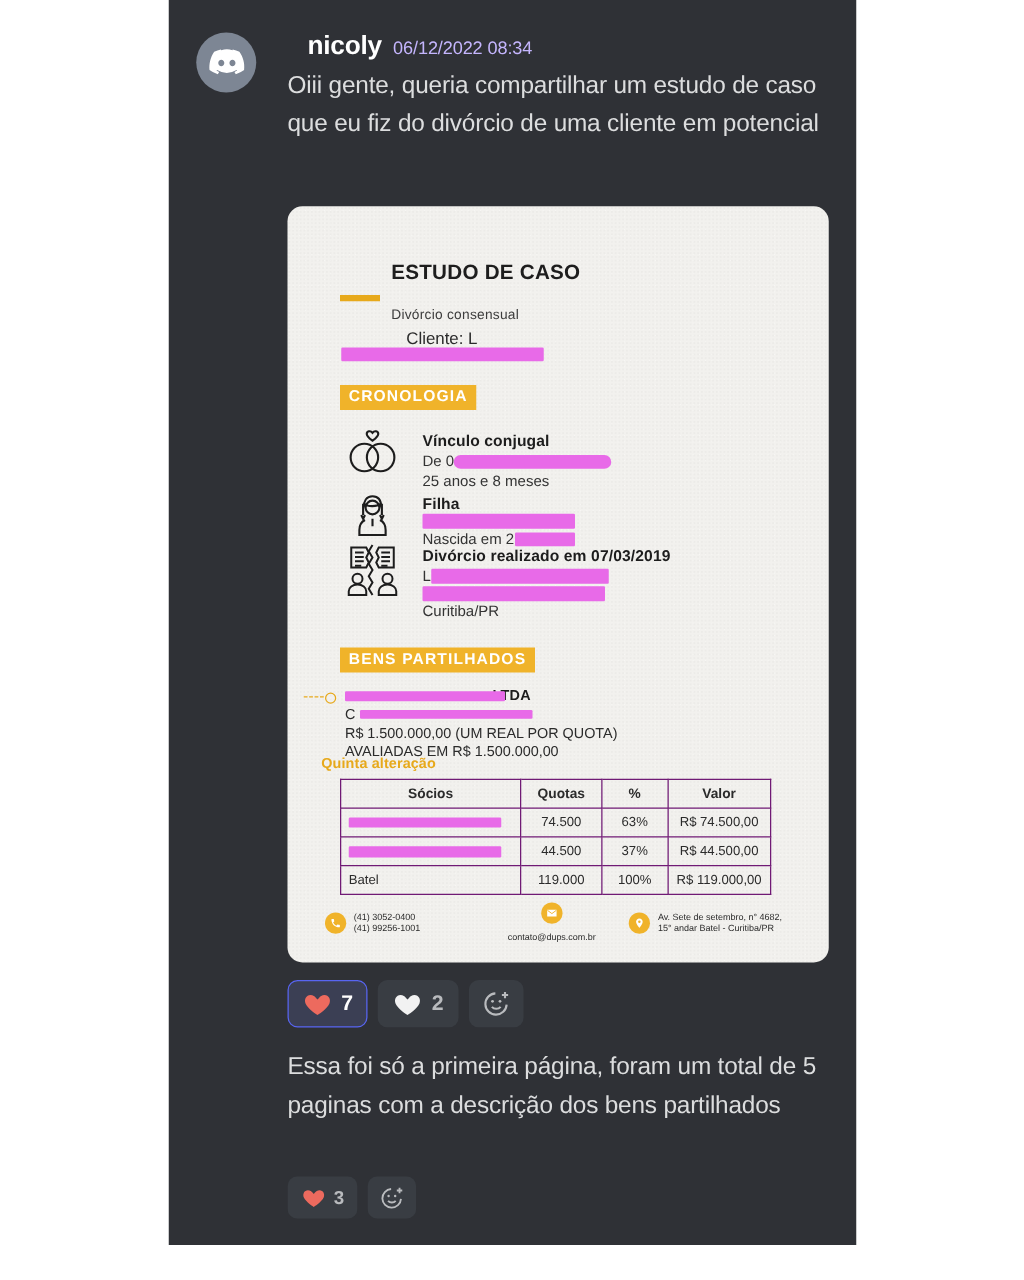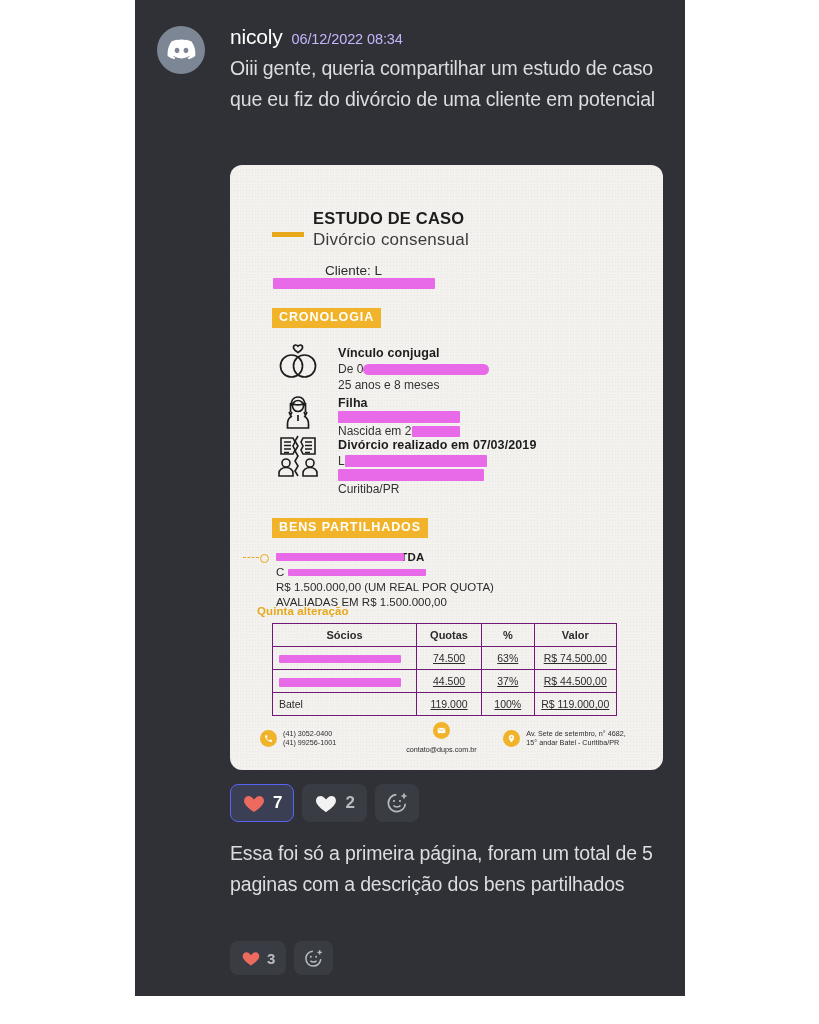--- a/index.html
+++ b/index.html
@@ -57,22 +57,23 @@
   .msg-author-line {
     display: flex;
     align-items: baseline;
     gap: 9px;
     line-height: 1;
     padding-top: 4px;
   }
   .author {
     color: #ffffff;
     font-size: 21px;
-    font-weight: normal;
+    font-weight: bold;
     letter-spacing: -0.2px;
+    margin-left: 16px;
   }
   .timestamp {
     color: #c4b5fd;
     font-size: 14.5px;
     letter-spacing: -0.1px;
   }
   .msg-text {
     color: #dcddde;
     font-size: 19.5px;
     line-height: 31px;
@@ -169,24 +170,24 @@
     flex: none;
   }
   .doc-title {
     font-size: 16.5px;
     font-weight: bold;
     letter-spacing: 0.2px;
     color: #1d1d1d;
     line-height: 19px;
   }
   .doc-sub {
-    font-size: 17px;
+    font-size: 11px;
     color: #3c3c3c;
     letter-spacing: 0.2px;
-    margin-top: 2px;
+    margin-top: 18px;
   }
 
   .client-line {
     position: absolute;
     left: 42px;
     top: 98px;
     font-size: 13.5px;
     color: #2b2b2b;
     display: flex;
     align-items: center;
@@ -289,21 +290,21 @@
     border-collapse: collapse;
     font-size: 10.5px;
   }
   .doc-table th, .doc-table td {
     border: 1px solid #701a75;
     padding: 3px 6px;
     color: #2b2b2b;
     height: 16px;
   }
   .doc-table th { font-weight: bold; text-align: center; font-size: 11px; }
-  .doc-table td.num { text-align: center; text-decoration: underline; }
+  .doc-table td.num { text-align: center; }
   .doc-table td.name { text-align: left; }
 
   
   .doc-footer {
     position: absolute;
     left: 30px;
     top: 557px;
     width: 380px;
     display: flex;
     gap: 0;

